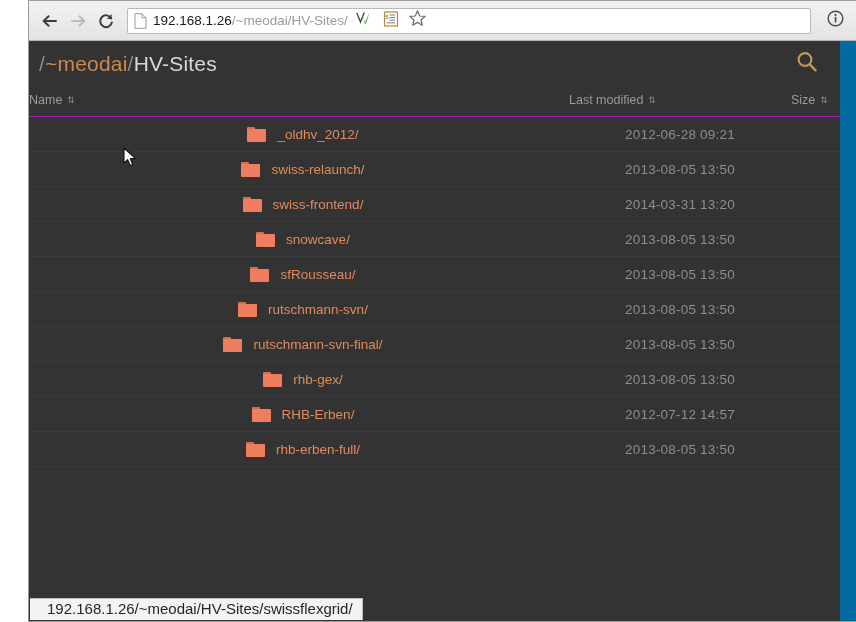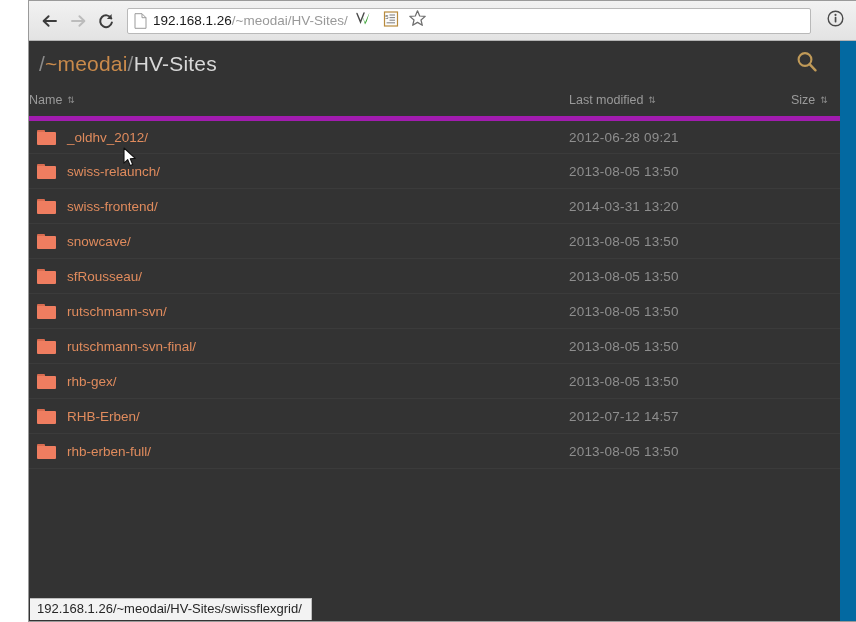--- a/index.html
+++ b/index.html
@@ -127,21 +127,21 @@
     border-collapse: collapse;
     table-layout: fixed;
   }
 
   table.files th {
     font-size: 12.5px;
     font-weight: normal;
     color: #9a9a9a;
     padding: 7px 0 9px 0;
     background: #333333;
-    border-bottom: 5px solid #a21caf;
+    border-bottom: 1px solid #a21caf;
     text-align: left;
     cursor: pointer;
     white-space: nowrap;
   }
   th.col-name { padding-left: 28px; width: 540px; }
   th.col-date { width: 222px; text-align: center; }
   th.col-size { width: 76px;  text-align: right; padding-right: 14px; }
 
   .sort-ico {
     display: inline-block;
@@ -162,26 +162,26 @@
 
   tr.file-row td { background: #333333; }
   tr.file-row.hovered td { background: #282828; }
 
   td.c-name {
     padding-left: 8px;
     color: #e08a5c;
     white-space: nowrap;
     overflow: hidden;
   }
-  .name-inner { display: flex; align-items: center; gap: 11px; }
+  .name-inner { display: flex; align-items: center; gap: 11px; justify-content: center; }
   .fname { color: #e08b5d; font-size: 13.5px; }
   tr.hovered .fname { color: #ea9057; }
 
   td.c-date {
-    text-align: left;
+    text-align: center;
     color: #8e8e8e;
     font-size: 12.5px;
     letter-spacing: 0.2px;
   }
   tr.hovered td.c-date { color: #f2f2f2; }
 
   td.c-size {
     text-align: right;
     padding-right: 22px;
     color: #8a8a8a;
@@ -227,22 +227,22 @@
 
   
   .statusbar {
     position: absolute;
     left: 1px;
     bottom: 1px;
     background: #f3f3f3;
     border: 1px solid #bdbdbd;
     border-left: none;
     border-bottom: none;
-    padding: 3px 9px 4px 7px;
-    font-size: 13px;
+    padding: 3px 9px 4px 17px;
+    font-size: 15px;
     color: #262626;
     white-space: nowrap;
     z-index: 40;
     line-height: 14px;
   }
 
   
   .cursor {
     position: absolute;
     z-index: 50;

